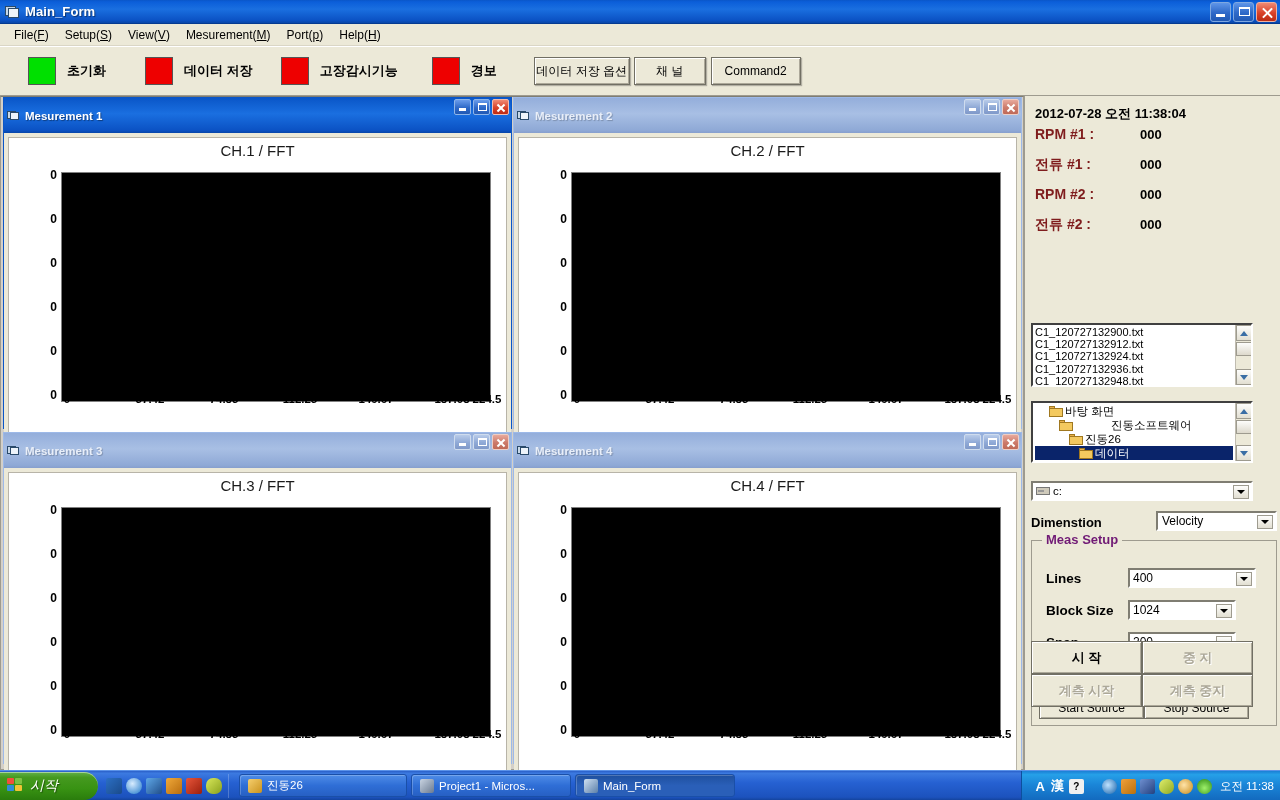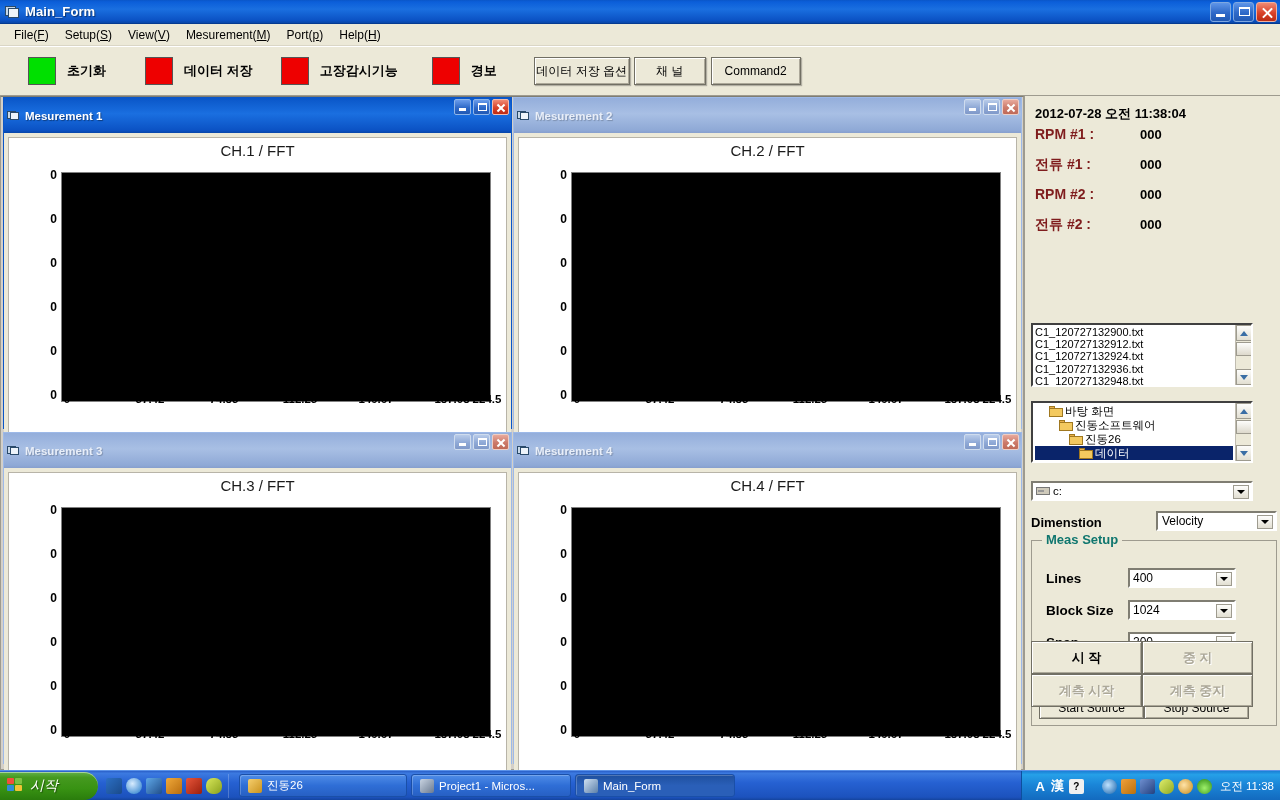--- a/index.html
+++ b/index.html
@@ -246,21 +246,21 @@
     display:flex; align-items:center;
   }
   .dim-combo .dc-text { font-size:12px; color:#000; margin-left:4px; }
 
   .groupbox {
     position:absolute; left:6px; top:444px; width:246px; height:186px;
     border:1px solid #9e9b8f; border-radius:0;
   }
   .groupbox-title {
     position:absolute; left:10px; top:-9px; background:#ece9d8; padding:0 4px;
-    font-size:13px; font-weight:bold; color:#0f766e;
+    font-size:13px; font-weight:bold; color:#701a75;
   }
   .ms-label { position:absolute; font-size:13.5px; font-weight:bold; color:#000; }
   .ms-combo {
     position:absolute; height:20px;
     background:#fff; border:2px solid; border-color:#7f7d72 #ffffff #ffffff #7f7d72;
     display:flex; align-items:center;
   }
   .ms-combo .mc-text { font-size:12px; color:#000; margin-left:3px; white-space:nowrap; overflow:hidden; }
 
   .btn3d {
@@ -595,21 +595,21 @@
 
     <div class="treelist">
       <div class="tree-inner">
         <div class="tree-row" style="padding-left:14px;">
           <span class="folder open">
               <i class="ftab"></i>
               <i class="fbody"></i>
             </span>
           <span>바탕 화면</span>
         </div>
-        <div class="tree-row" style="padding-left:24px;">
+        <div class="tree-row" style="padding-left:24px;gap:36px;">
           <span class="folder open">
               <i class="ftab"></i>
               <i class="fbody"></i>
             </span>
           <span>진동소프트웨어</span>
         </div>
         <div class="tree-row" style="padding-left:34px;">
           <span class="folder open">
               <i class="ftab"></i>
               <i class="fbody"></i>
@@ -651,21 +651,21 @@
       <span class="dc-text">Velocity</span>
       <span class="combo-arrow-box">
           <i class="arrow-dn-sm"></i>
         </span>
     </div>
 
     <div class="groupbox">
       <span class="groupbox-title">Meas Setup</span>
 
       <span class="ms-label" style="left:14px; top:30px;">Lines</span>
-      <div class="ms-combo" style="left:96px; top:27px; width:108px;">
+      <div class="ms-combo" style="left:96px; top:27px; width:128px;">
         <span class="mc-text">400</span>
         <span class="combo-arrow-box">
             <i class="arrow-dn-sm"></i>
           </span>
       </div>
 
       <span class="ms-label" style="left:14px; top:62px;">Block Size</span>
       <div class="ms-combo" style="left:96px; top:59px; width:108px;">
         <span class="mc-text">1024</span>
         <span class="combo-arrow-box">

